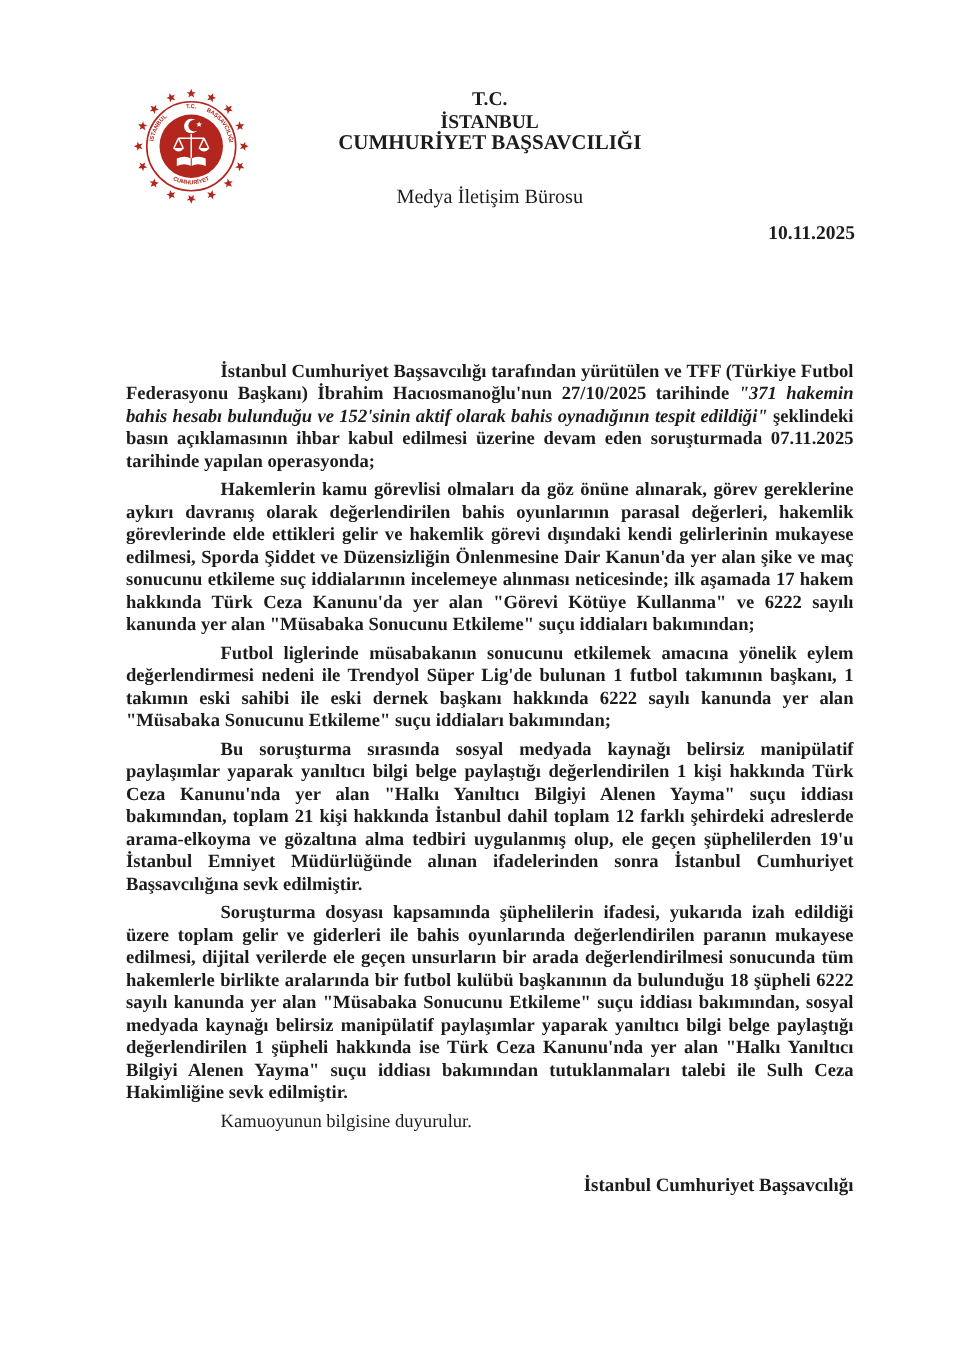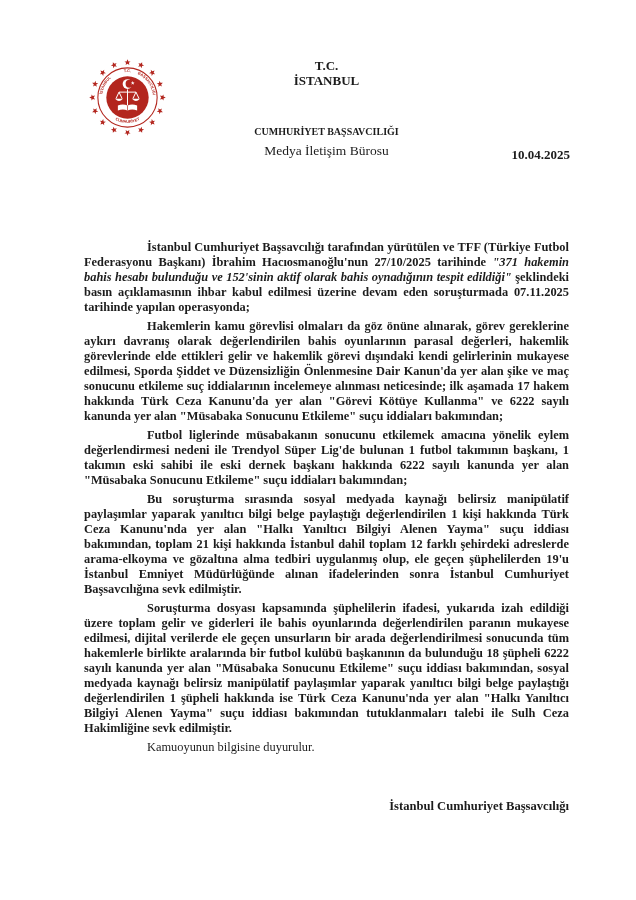--- a/index.html
+++ b/index.html
@@ -11,22 +11,22 @@
     color:#1c1c1c;
     overflow:hidden;
   }
   .seal{position:absolute;left:89px;top:59px;width:77px;height:77px;}
   .seal svg{width:100%;height:100%;display:block;}
   .letterhead{
     position:absolute;left:84px;right:67px;top:58px;
     text-align:center;line-height:15px;
   }
   .lh-line{font-weight:bold;font-size:13px;}
-  .lh-office{font-size:10px;margin-top:36px;}
-  .lh-sub{font-size:13.5px;font-weight:normal;margin-top:4px;}
+  .lh-office{font-size:14px;}
+  .lh-sub{font-size:13.5px;font-weight:normal;margin-top:20px;}
   .doc-date{
     position:absolute;right:66px;top:147px;
     font-weight:bold;font-size:13px;
   }
   .doc-title{
     position:absolute;left:84px;right:67px;top:180px;
     text-align:center;font-weight:bold;font-size:13.5px;letter-spacing:.2px;
   }
   .content{
     position:absolute;left:84px;right:67px;top:240px;
@@ -39,21 +39,21 @@
   }
   .run{font-style:normal;font-weight:bold;}
   .run.bold{font-weight:bold;}
   .run.italic{font-style:italic;}
   .closing{
     margin-top:0;
     text-indent:63px;
     text-align:left;
   }
   .signature{
-    margin-top:44px;
+    margin-top:28px;
     text-align:right;
     font-weight:bold;
     font-size:12.6px;
   }
 </style>
 </head>
 <body>
 
 <div class="page">
 
@@ -118,21 +118,21 @@
     </svg>
   </div>
 
   <div class="letterhead">
     <div class="lh-line">T.C.</div>
     <div class="lh-line">İSTANBUL</div>
     <div class="lh-line lh-office">CUMHURİYET BAŞSAVCILIĞI</div>
     <div class="lh-sub">Medya İletişim Bürosu</div>
   </div>
 
-  <div class="doc-date">10.04.2025</div>
+  <div class="doc-date">10.11.2025</div>
 
 
   <div class="content">
     <div>
         <p class="para"><span class="run normal">İstanbul Cumhuriyet Başsavcılığı tarafından yürütülen ve </span><span class="run bold">TFF</span><span class="run normal"> (Türkiye Futbol Federasyonu Başkanı) İbrahim Hacıosmanoğlu'nun 27/10/2025 tarihinde </span><span class="run italic">"371 hakemin bahis hesabı bulunduğu ve 152'sinin aktif olarak bahis oynadığının tespit edildiği"</span><span class="run normal"> şeklindeki basın açıklamasının ihbar kabul edilmesi üzerine devam eden soruşturmada 07.11.2025 tarihinde yapılan operasyonda;</span></p>
         <p class="para"><span class="run normal">Hakemlerin kamu görevlisi olmaları da göz önüne alınarak, görev gereklerine aykırı davranış olarak değerlendirilen bahis oyunlarının parasal değerleri, hakemlik görevlerinde elde ettikleri gelir ve hakemlik görevi dışındaki kendi gelirlerinin mukayese edilmesi, Sporda Şiddet ve Düzensizliğin Önlenmesine Dair Kanun'da yer alan şike ve maç sonucunu etkileme suç iddialarının incelemeye alınması neticesinde; ilk aşamada </span><span class="run bold">17 hakem</span><span class="run normal"> hakkında Türk Ceza Kanunu'da yer alan </span><span class="run bold">"Görevi Kötüye Kullanma"</span><span class="run normal"> ve </span><span class="run bold">6222</span><span class="run normal"> sayılı kanunda yer alan </span><span class="run bold">"Müsabaka Sonucunu Etkileme"</span><span class="run normal"> suçu iddiaları bakımından;</span></p>
         <p class="para"><span class="run normal">Futbol liglerinde müsabakanın sonucunu etkilemek amacına yönelik eylem değerlendirmesi nedeni ile </span><span class="run bold">Trendyol Süper Lig</span><span class="run normal">'de bulunan 1 futbol takımının başkanı, 1 takımın eski sahibi ile eski dernek başkanı hakkında 6222 sayılı kanunda yer alan </span><span class="run bold">"Müsabaka Sonucunu Etkileme"</span><span class="run normal"> suçu iddiaları bakımından;</span></p>
         <p class="para"><span class="run normal">Bu soruşturma sırasında sosyal medyada kaynağı belirsiz manipülatif paylaşımlar yaparak yanıltıcı bilgi belge paylaştığı değerlendirilen 1 kişi hakkında Türk Ceza Kanunu'nda yer alan </span><span class="run bold">"Halkı Yanıltıcı Bilgiyi Alenen Yayma"</span><span class="run normal"> suçu iddiası bakımından, </span><span class="run bold">toplam 21 kişi</span><span class="run normal"> hakkında İstanbul dahil toplam 12 farklı şehirdeki adreslerde arama-elkoyma ve gözaltına alma tedbiri uygulanmış olup, ele geçen şüphelilerden 19'u İstanbul Emniyet Müdürlüğünde alınan ifadelerinden sonra İstanbul Cumhuriyet Başsavcılığına sevk edilmiştir.</span></p>
         <p class="para"><span class="run normal">Soruşturma dosyası kapsamında şüphelilerin ifadesi, yukarıda izah edildiği üzere toplam gelir ve giderleri ile bahis oyunlarında değerlendirilen paranın mukayese edilmesi, dijital verilerde ele geçen unsurların bir arada değerlendirilmesi sonucunda tüm hakemlerle birlikte aralarında bir futbol kulübü başkanının da bulunduğu </span><span class="run bold">18 şüpheli</span><span class="run normal"> 6222 sayılı kanunda yer alan </span><span class="run bold">"Müsabaka Sonucunu Etkileme"</span><span class="run normal"> suçu iddiası bakımından, sosyal medyada kaynağı belirsiz manipülatif paylaşımlar yaparak yanıltıcı bilgi belge paylaştığı değerlendirilen 1 şüpheli hakkında ise Türk Ceza Kanunu'nda yer alan </span><span class="run bold">"Halkı Yanıltıcı Bilgiyi Alenen Yayma"</span><span class="run normal"> suçu iddiası bakımından tutuklanmaları talebi ile Sulh Ceza Hakimliğine sevk edilmiştir.</span></p>
       </div>

